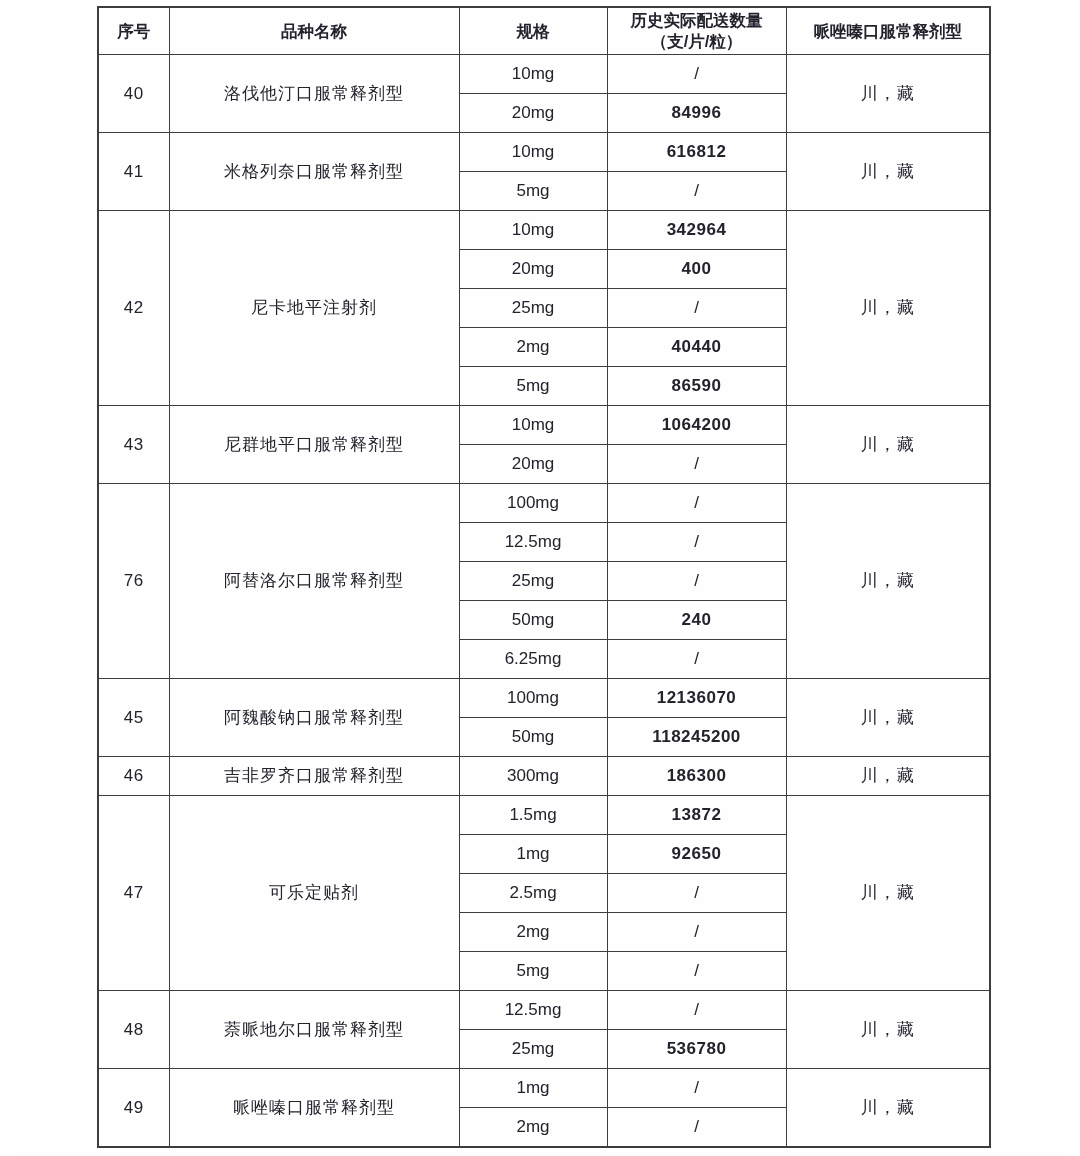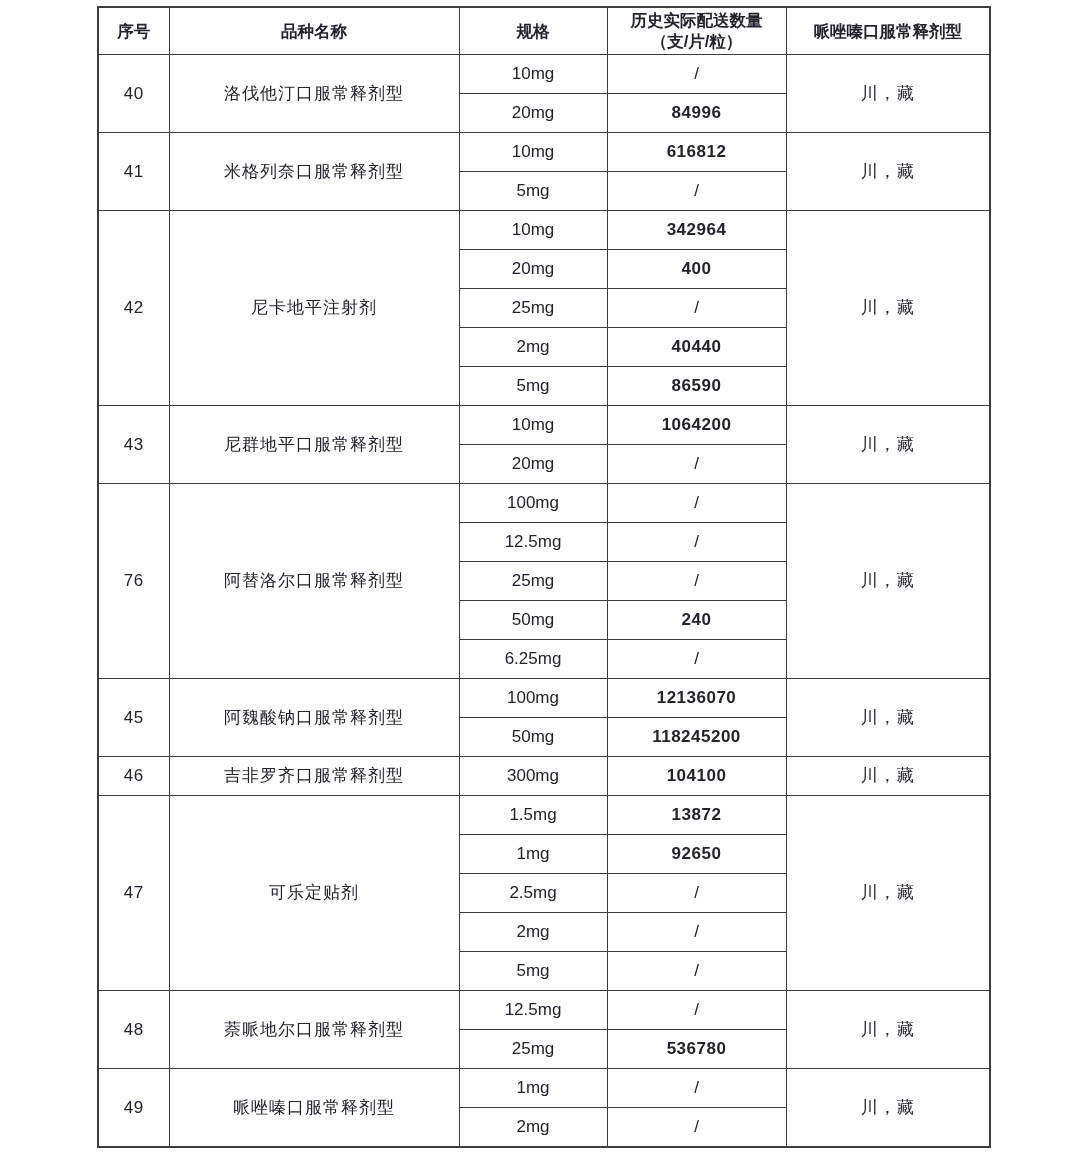--- a/index.html
+++ b/index.html
@@ -168,21 +168,21 @@
           <td class="province-cell" rowspan="2">川，藏</td>
         </tr>
         <tr>
           <td class="spec-cell">50mg</td>
           <td class="qty-cell bold-num">118245200</td>
         </tr>
         <tr>
           <td class="serial-cell" rowspan="1">46</td>
           <td class="name-cell" rowspan="1">吉非罗齐口服常释剂型</td>
           <td class="spec-cell">300mg</td>
-          <td class="qty-cell bold-num">104100</td>
+          <td class="qty-cell bold-num">186300</td>
           <td class="province-cell" rowspan="1">川，藏</td>
         </tr>
         <tr>
           <td class="serial-cell" rowspan="5">47</td>
           <td class="name-cell" rowspan="5">可乐定贴剂</td>
           <td class="spec-cell">1.5mg</td>
           <td class="qty-cell bold-num">13872</td>
           <td class="province-cell" rowspan="5">川，藏</td>
         </tr>
         <tr>

